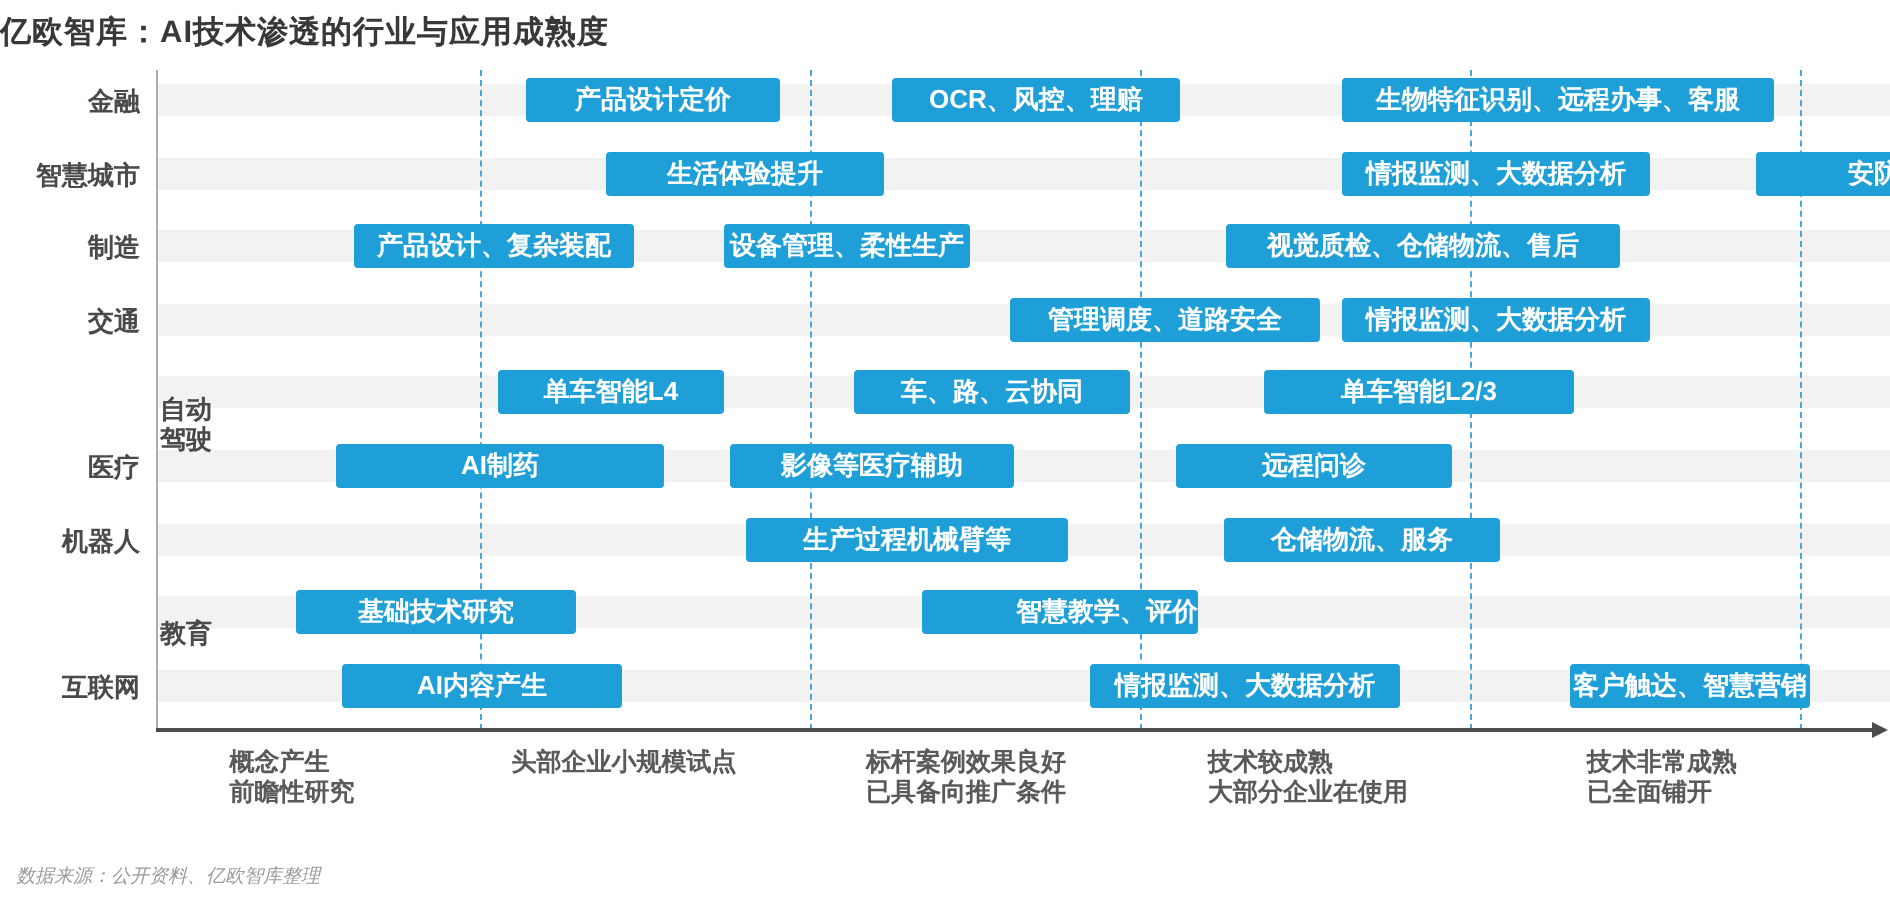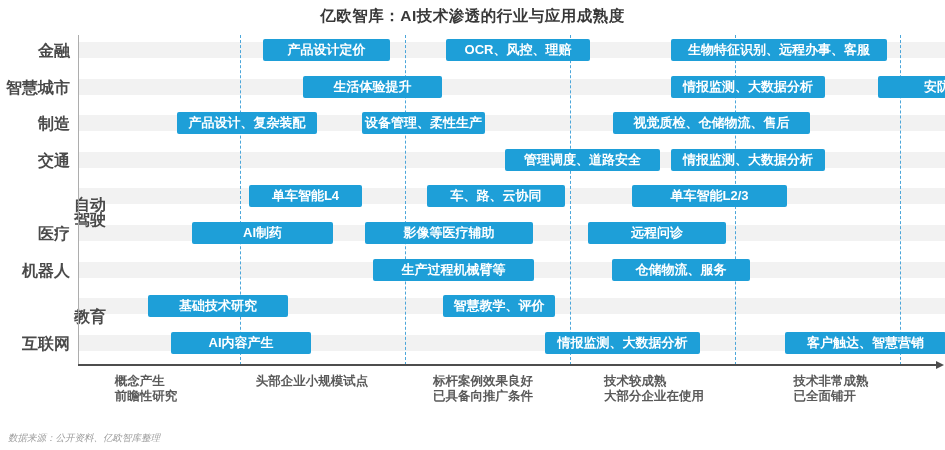--- a/index.html
+++ b/index.html
@@ -3,35 +3,35 @@
 <meta charset="utf-8">
 <style>
   html,body{margin:0;padding:0;background:#fff;}
   .page{
     position:relative;width:945px;height:450px;background:#fff;overflow:hidden;
     font-family:"Liberation Sans","DejaVu Sans",sans-serif;
     --accent:#1E9FD8; --band:#F2F2F2; --grid:#4BA6DA; --axisY:#ADADAD; --axisX:#4D4D4D;
     --titleC:#383838; --indC:#4A4A4A; --stageC:#5A5A5A; --boxT:#FFFFFF; --srcC:#9B9B9B;
   }
   .title{
-    position:absolute;left:0;right:0;top:6px;text-align:center;
+    position:absolute;left:0;right:0;top:6px;
     font-size:15.5px;font-weight:bold;color:var(--titleC);letter-spacing:.5px;
   }
   .band{position:absolute;left:79px;right:0;height:16px;background:var(--band);}
   .gridline{position:absolute;width:0;border-left:1px dashed var(--grid);}
   .axis-y{position:absolute;width:1px;background:var(--axisY);}
   .axis-x{position:absolute;height:2px;background:var(--axisX);}
   .arrow{
     position:absolute;width:0;height:0;
     border-top:4px solid transparent;border-bottom:4px solid transparent;
     border-left:8px solid var(--axisX);
   }
   .ind-label{
     position:absolute;left:0;width:70px;display:flex;align-items:center;justify-content:flex-end;
-    font-size:16px;font-weight:bold;color:var(--indC);text-align:right;
+    font-size:13px;font-weight:bold;color:var(--indC);text-align:right;
     white-space:pre-line;line-height:15px;
   }
   .box{
     position:absolute;height:22px;line-height:22px;background:var(--accent);
     color:var(--boxT);font-size:13px;font-weight:bold;text-align:center;
     border-radius:2px;white-space:nowrap;overflow:hidden;
   }
   .stage-label{
     position:absolute;top:374px;transform:translateX(-50%);text-align:left;
     font-size:12.5px;font-weight:bold;color:var(--stageC);
@@ -75,33 +75,33 @@
       <div class="box" style="left: 613px; width: 197px; top: 112px;">视觉质检、仓储物流、售后</div>
       <div class="ind-label" style="top: 144px; height: 32px;">交通</div>
       <div class="box" style="left: 505px; width: 155px; top: 149px;">管理调度、道路安全</div>
       <div class="box" style="left: 671px; width: 154px; top: 149px;">情报监测、大数据分析</div>
       <div class="ind-label" style="top: 196px; height: 32px; padding-left: 36px;">自动
 驾驶</div>
       <div class="box" style="left: 249px; width: 113px; top: 185px;">单车智能L4</div>
       <div class="box" style="left: 427px; width: 138px; top: 185px;">车、路、云协同</div>
       <div class="box" style="left: 632px; width: 155px; top: 185px;">单车智能L2/3</div>
       <div class="ind-label" style="top: 217px; height: 32px;">医疗</div>
-      <div class="box" style="left: 168px; width: 141px; top: 222px; margin-left: 24px;">AI制药</div>
-      <div class="box" style="left: 365px; width: 168px; top: 222px;">影像等医疗辅助</div>
+      <div class="box" style="left: 168px; width: 164px; top: 222px;">AI制药</div>
+      <div class="box" style="left: 365px; width: 142px; top: 222px;">影像等医疗辅助</div>
       <div class="box" style="left: 588px; width: 138px; top: 222px; text-align: center;">远程问诊</div>
       <div class="ind-label" style="top: 254px; height: 32px;">机器人</div>
       <div class="box" style="left: 373px; width: 161px; top: 259px;">生产过程机械臂等</div>
       <div class="box" style="left: 612px; width: 138px; top: 259px;">仓储物流、服务</div>
       <div class="ind-label" style="top: 300px; height: 32px; padding-left: 36px;">教育</div>
       <div class="box" style="left: 148px; width: 140px; top: 295px;">基础技术研究</div>
-      <div class="box" style="left: 443px; width: 112px; top: 295px;">智慧教学、评价</div>
+      <div class="box" style="left: 461px; width: 138px; top: 295px; text-align: right;">智慧教学、评价</div>
       <div class="ind-label" style="top: 327px; height: 32px;">互联网</div>
       <div class="box" style="left: 171px; width: 140px; top: 332px;">AI内容产生</div>
       <div class="box" style="left: 545px; width: 155px; top: 332px;">情报监测、大数据分析</div>
-      <div class="box" style="left: 785px; width: 161px; top: 332px;">客户触达、智慧营销</div>
+      <div class="box" style="left: 785px; width: 120px; top: 332px;">客户触达、智慧营销</div>
       <div class="axis-y" style="left: 78px; top: 35px; height: 331px;"></div>
       <div class="axis-x" style="left: 78px; top: 364px; width: 858px;"></div>
       <div class="arrow" style="left: 936px; top: 361px;"></div>
       <div class="stage-label" style="left: 146px;">概念产生
 前瞻性研究</div>
       <div class="stage-label" style="left: 312px;">头部企业小规模试点</div>
       <div class="stage-label" style="left: 483px;">标杆案例效果良好
 已具备向推广条件</div>
       <div class="stage-label" style="left: 654px;">技术较成熟
 大部分企业在使用</div>

